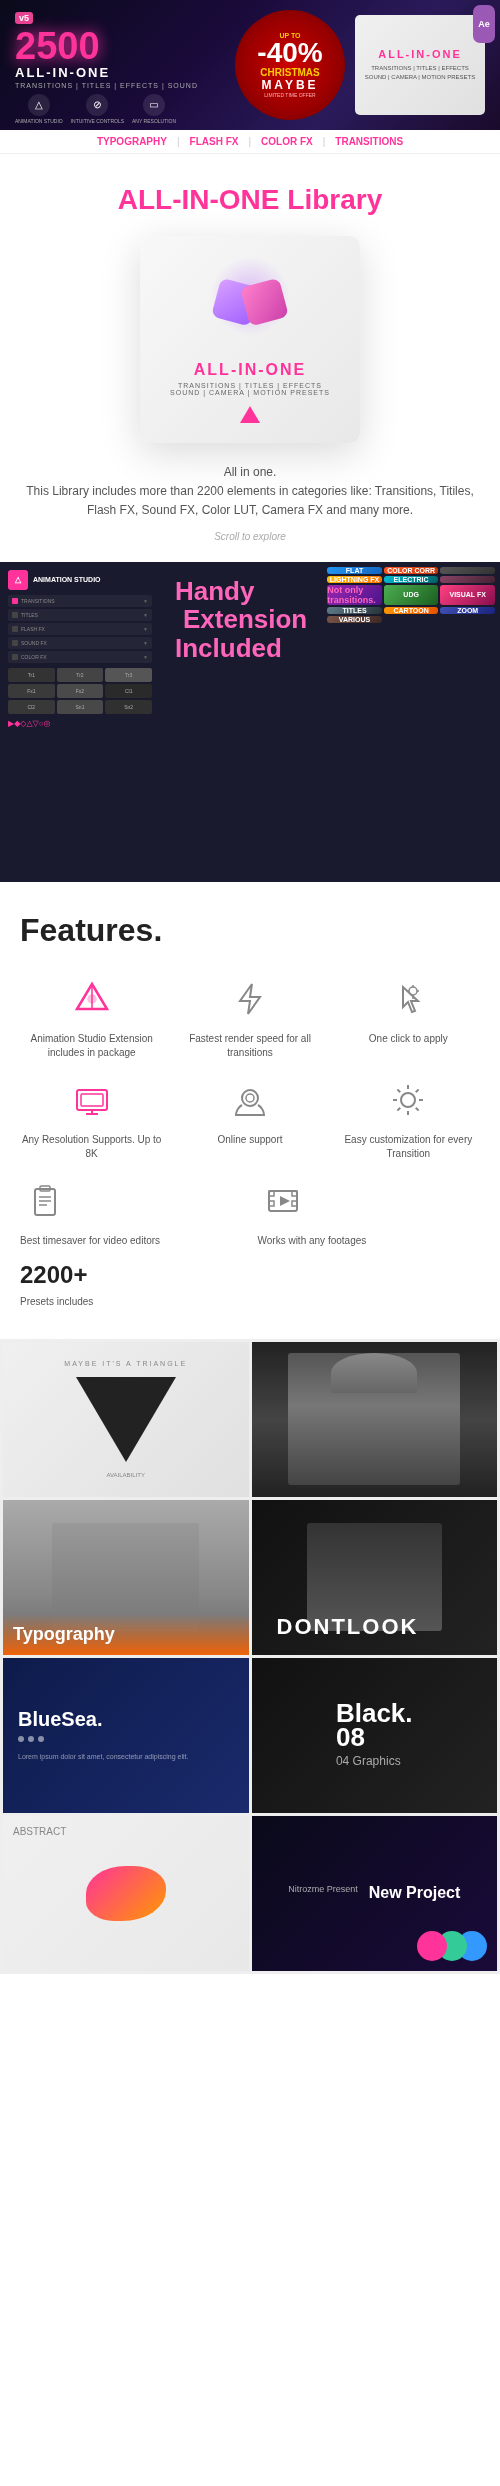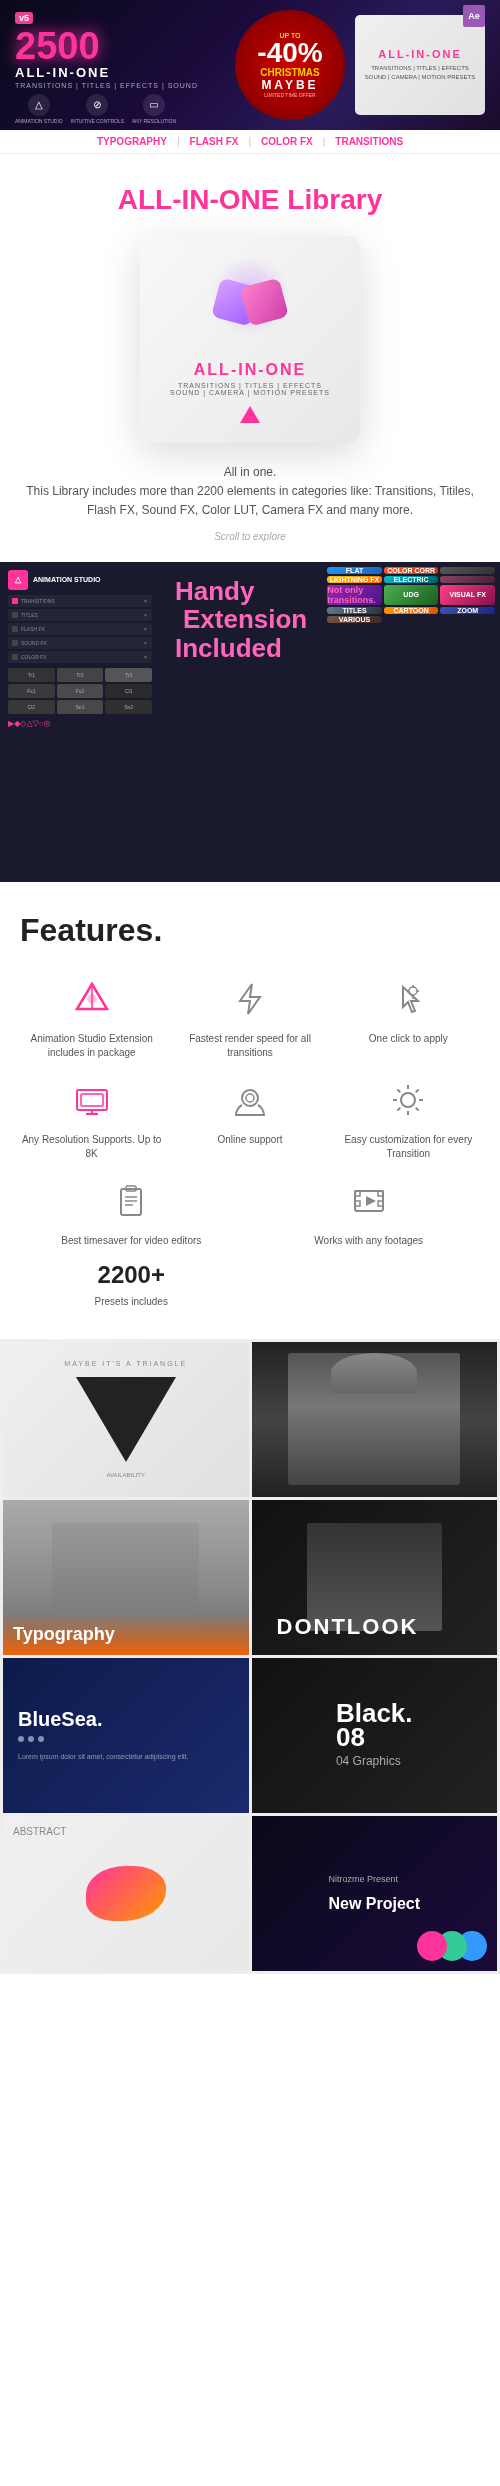--- a/index.html
+++ b/index.html
@@ -126,25 +126,25 @@
       border-radius: 5px;
       display: flex;
       flex-direction: column;
       align-items: center;
       justify-content: center;
       padding: 8px;
     }
     .hero-ae-badge {
       position: absolute;
       top: 5px;
-      right: 15px;
+      right: 5px;
       width: 22px;
-      height: 22px;
+      height: 38px;
       background: #9b59b6;
-      border-radius: 2px;
+      border-radius: 7px;
       display: flex;
       align-items: center;
       justify-content: center;
       font-size: 9px;
       color: #fff;
       font-weight: bold;
     }
 
     
     .nav-bar {
@@ -567,21 +567,21 @@
     .abstract-label {
       font-size: 10px;
       color: #888;
       position: absolute;
       top: 10px;
       left: 10px;
     }
     .nitrozme-content {
       padding: 15px;
       display: flex;
-      flex-direction: column;
+      flex-direction: row;
       gap: 11px;
     }
     .nitrozme-presents {
       font-size: 9px;
       color: #aaa;
     }
     .nitrozme-name {
       font-size: 16px;
       font-weight: 900;
       color: #fff;
@@ -604,21 +604,21 @@
 
     .features-row {
       display: grid;
       grid-template-columns: 1fr 1fr;
       gap: 15px;
       margin-top: 15px;
     }
     .feature-item-wide {
       display: flex;
       flex-direction: column;
-      align-items: center;
+      align-items: flex-start;
       text-align: center;
       gap: 8px;
     }
   </style>
 </head>
 <body>
 
 <div class="hero-banner">
   <div class="hero-left">
     <div class="hero-v5">v5</div>

